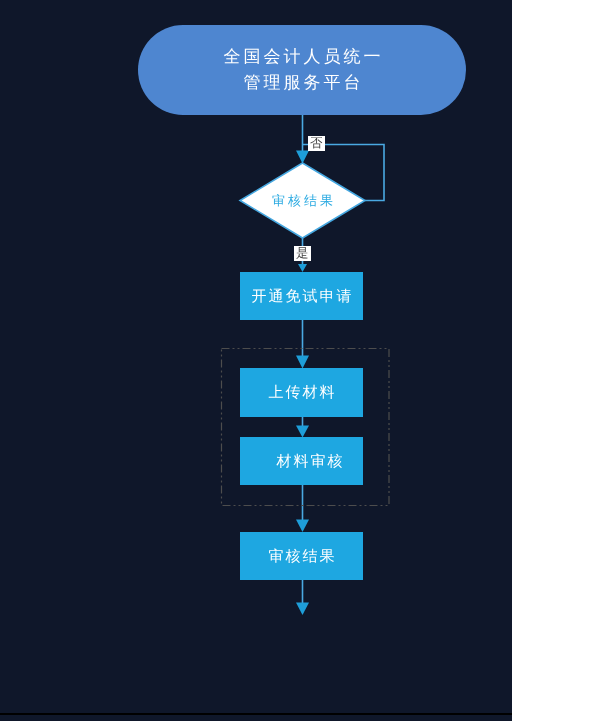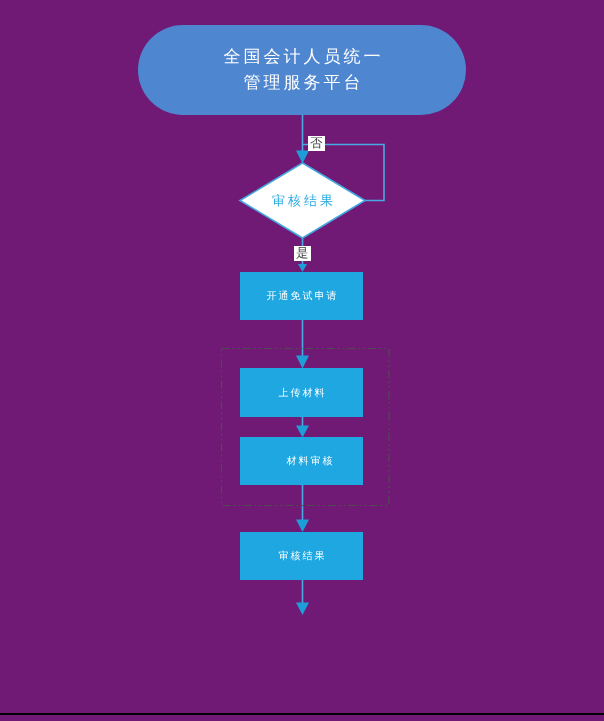--- a/index.html
+++ b/index.html
@@ -1,39 +1,39 @@
 <!DOCTYPE html>
 <html style="--start-fill: #4e86d0; --start-text: #ffffff; --process-fill: #1ea7e1; --process-text: #ffffff; --line-stroke: #4aa9e2; --arrow-fill: #1e9ed9; --decision-stroke: #45a7e0; --decision-text: #29a9e1; --end-stroke: #2b9fdb; --end-text: #29a9e1; --branch-label-color: #404040; --group-border: #4d4d4d; --bottom-rule: #000000;"><head>
 <meta charset="utf-8">
 <style>
   html,body{margin:0;padding:0;background:#fff;}
   .page{
     position:relative;
-    width:604px;height:721px;
-    background:#701a75;
+    width:512px;height:721px;
+    background:#0f172a;
     overflow:hidden;
     font-family:"Liberation Sans",sans-serif;
   }
   .canvas-svg{position:absolute;left:0;top:0;width:604px;height:721px;}
   .edge{stroke:var(--line-stroke);stroke-width:1.6;fill:none;}
   .arrowhead{fill:var(--arrow-fill);stroke:none;}
   .decision-shape{fill:#ffffff;stroke:var(--decision-stroke);stroke-width:1.6;}
   .group-box{fill:none;stroke:var(--group-border);stroke-width:1.2;stroke-dasharray:8 3 2 3 2 3;}
   .node{position:absolute;display:flex;align-items:center;justify-content:center;
         box-sizing:border-box;text-align:center;}
   .node-start{
     left:138px;top:25px;width:328px;height:90px;
     background:var(--start-fill);color:var(--start-text);
     border-radius:45px;flex-direction:column;
     font-size:17px;letter-spacing:3px;text-indent:3px;line-height:26px;
   }
   .node-process{
     left:240px;width:123px;height:48px;
     background:var(--process-fill);color:var(--process-text);
-    font-size:10px;letter-spacing:2px;text-indent:2px;
+    font-size:15px;letter-spacing:2px;text-indent:2px;
   }
   .node-process.p1{top:272px;}
   .node-process.p2{top:368px;height:49px;}
   .node-process.p3{top:437px;padding-left:16px;}
   .node-process.p4{top:532px;}
   .decision-label{
     left:240px;top:163px;width:125px;height:75px;
     color:var(--decision-text);font-size:13px;letter-spacing:3px;text-indent:3px;
   }
   .node-end{

